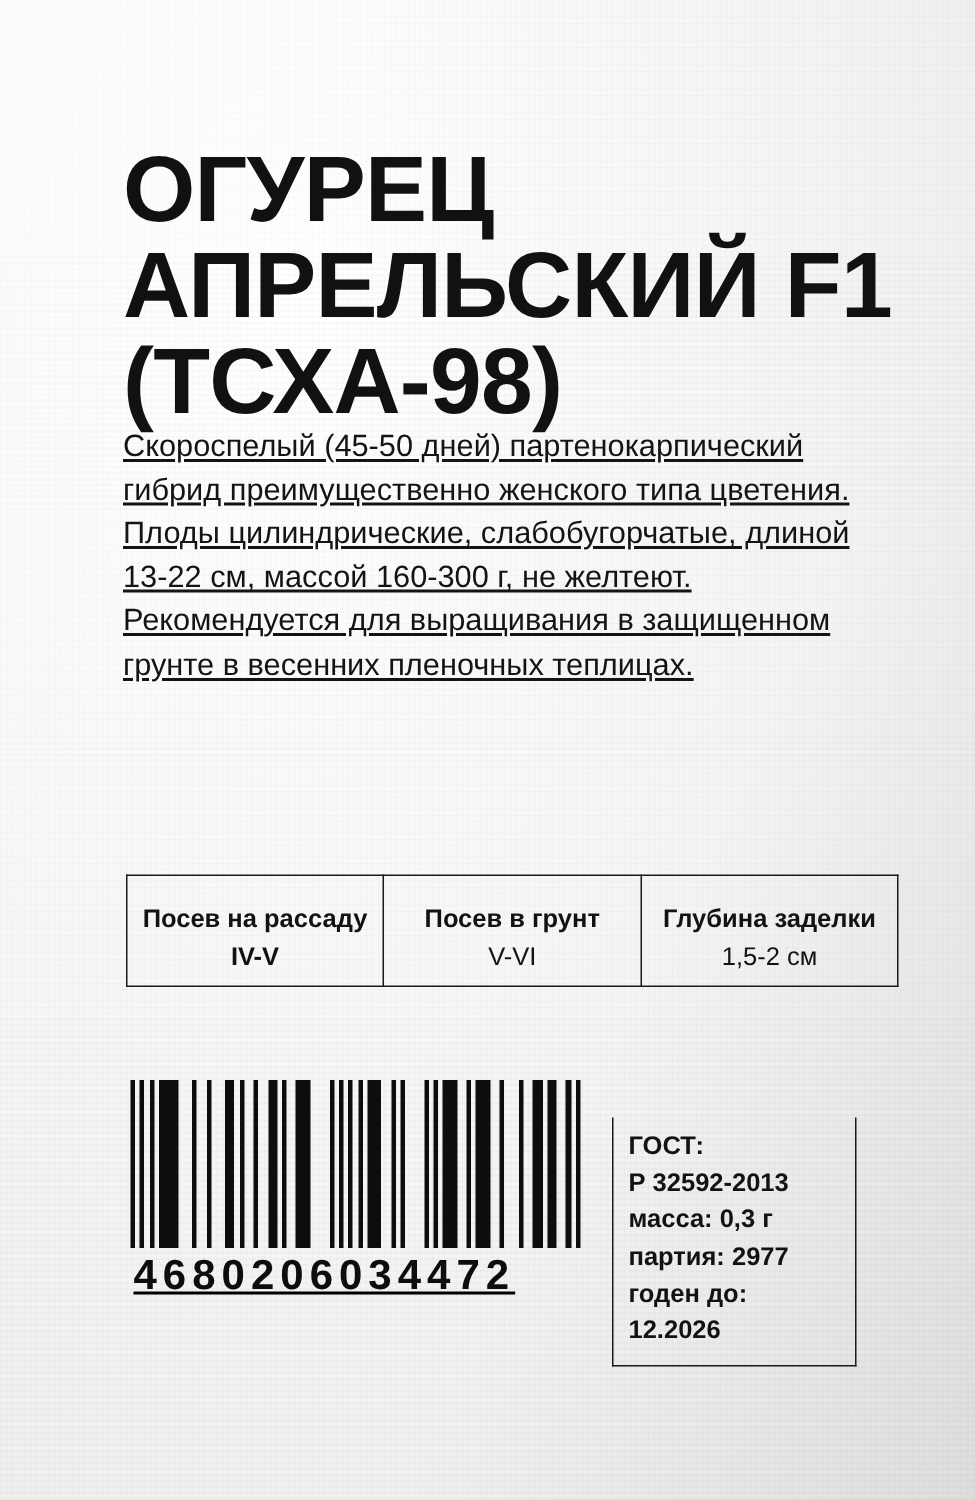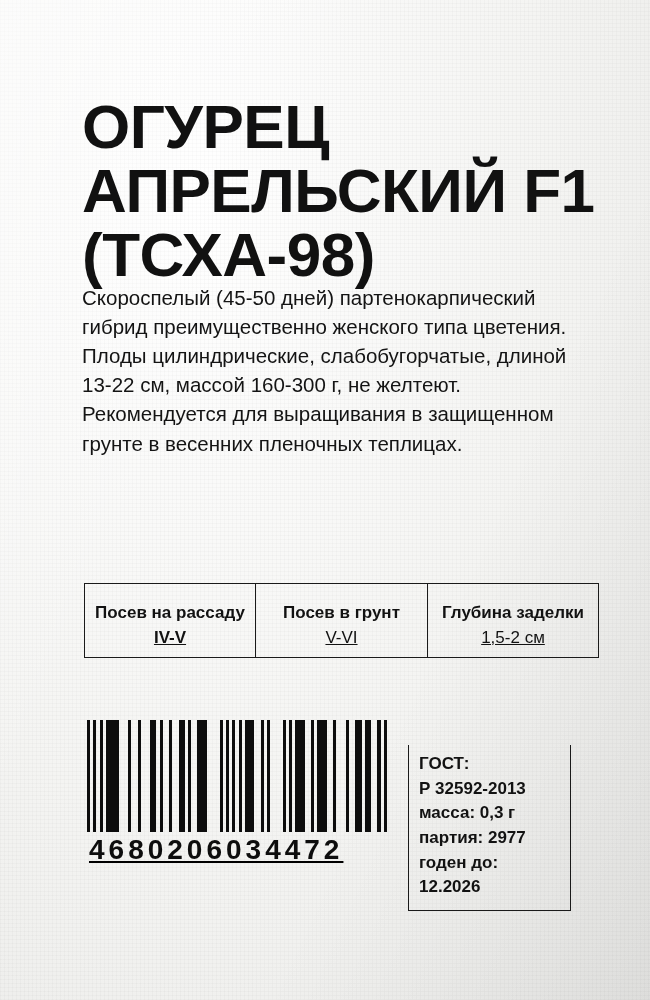--- a/index.html
+++ b/index.html
@@ -57,20 +57,21 @@
 
   .desc {
     position: absolute;
     left: 0;
     top: 283px;
     width: 492px;
     font-size: 20.5px;
     line-height: 1.42;
     color: #141414;
     text-align: left;
+    text-decoration: underline;
   }
 
   
   .table {
     position: absolute;
     left: 2px;
     top: 583px;
     width: 487px;
     border-collapse: collapse;
     table-layout: fixed;
@@ -78,21 +79,21 @@
   .table td {
     border: 1.5px solid #1a1a1a;
     text-align: center;
     vertical-align: middle;
     padding: 7px 4px 9px 4px;
     font-size: 17px;
     line-height: 1.22;
     color: #121212;
   }
   .cell-head { font-weight: bold; display: block; margin-top: 12px; }
-  .cell-val { display: block; font-weight: bold; margin-top: 4px; text-decoration: underline; }
+  .cell-val { display: block; font-weight: bold; margin-top: 4px; }
 
   td.c1 { width: 162px; }
   td.c2 { width: 163px; }
   td.c3 { width: 162px; }
 
   
   .mid-head { font-weight: bold; }
   .mid-val { font-weight: normal; }
 
   

